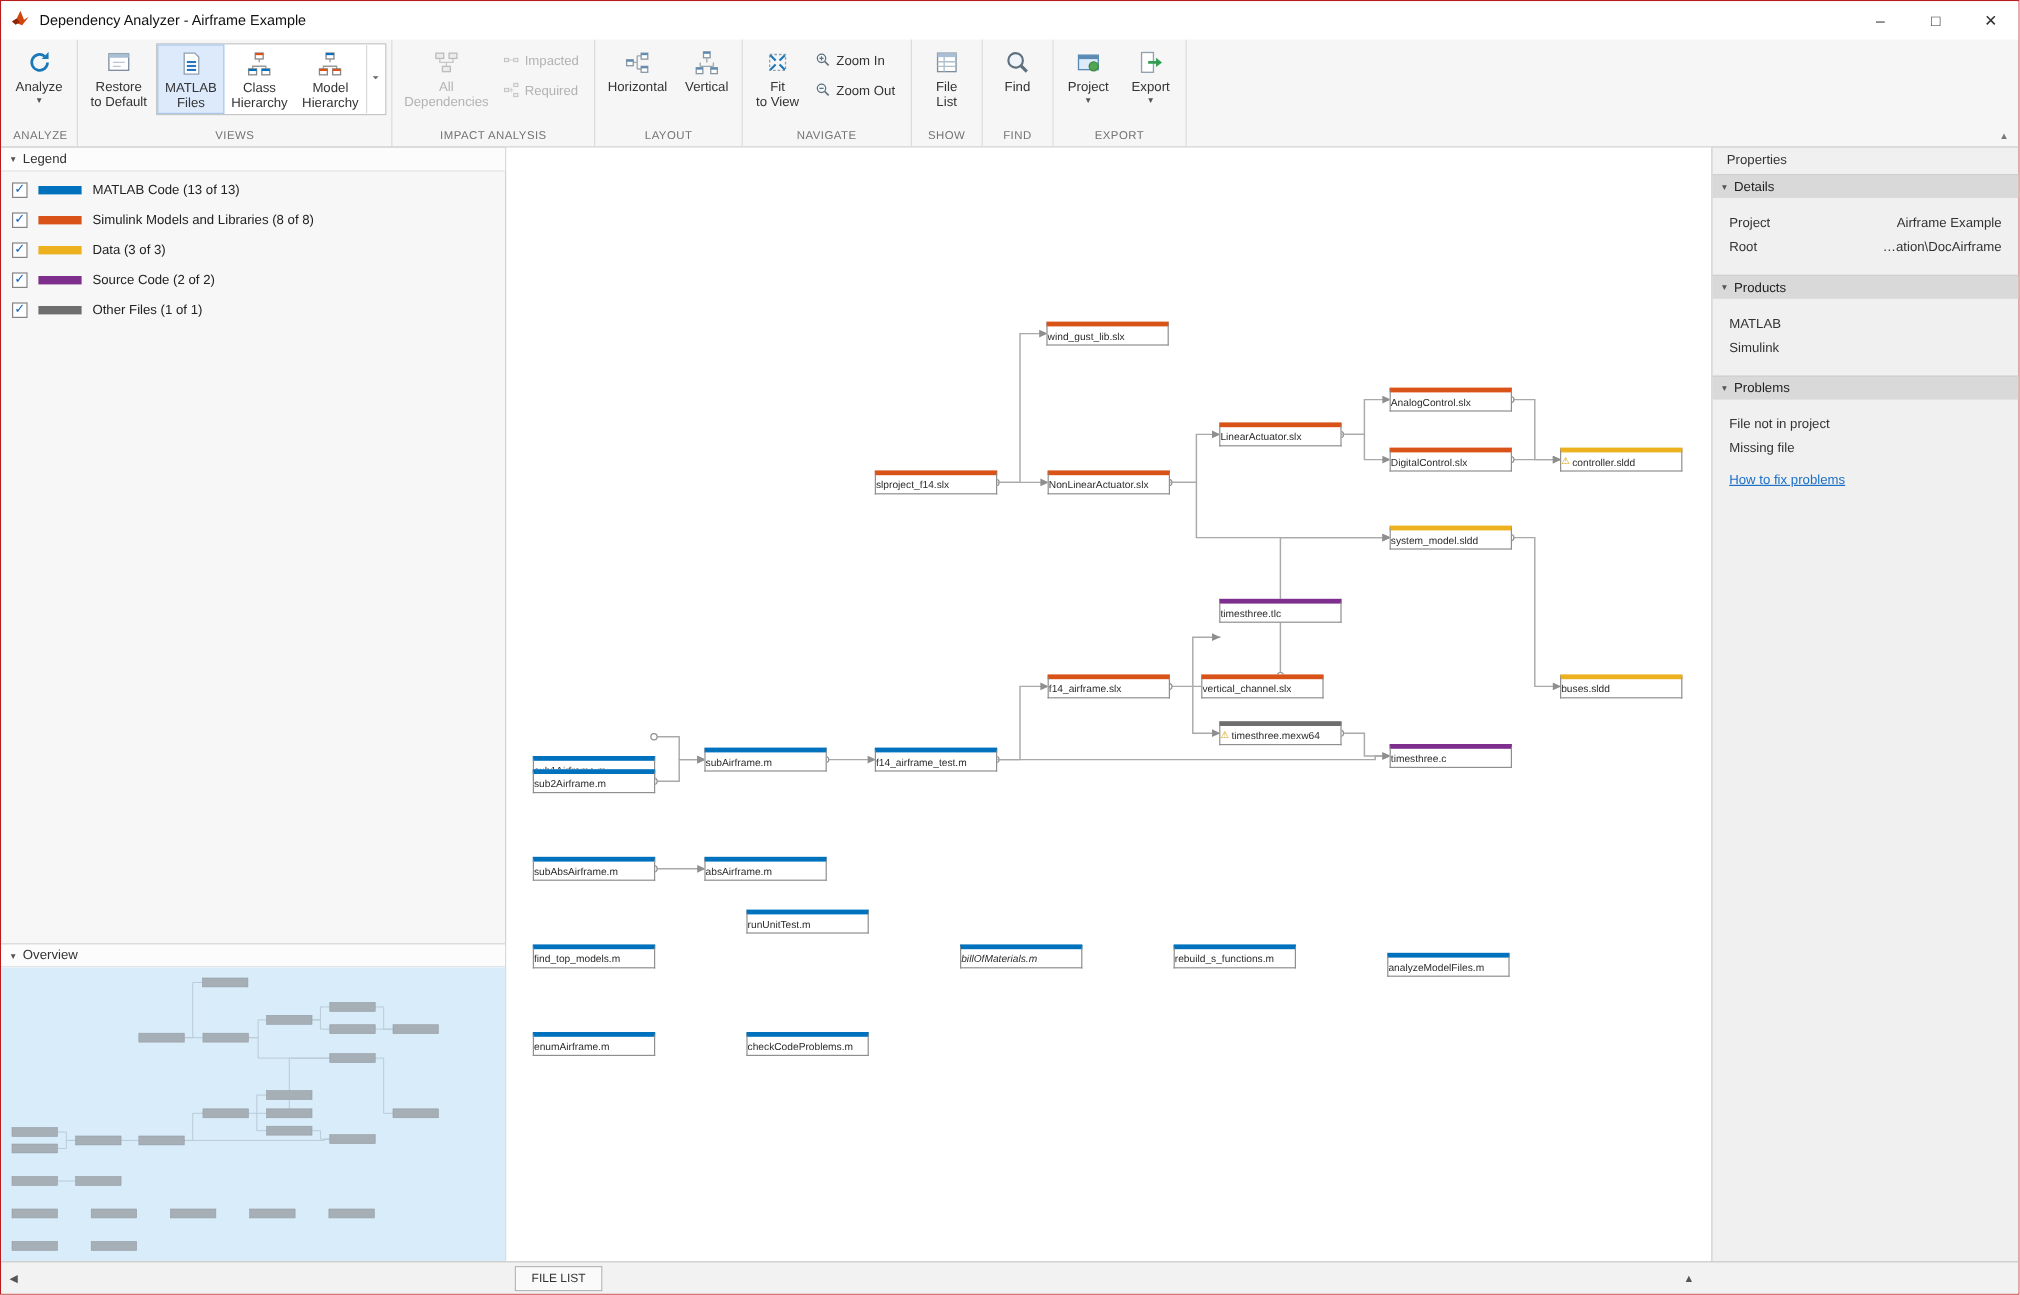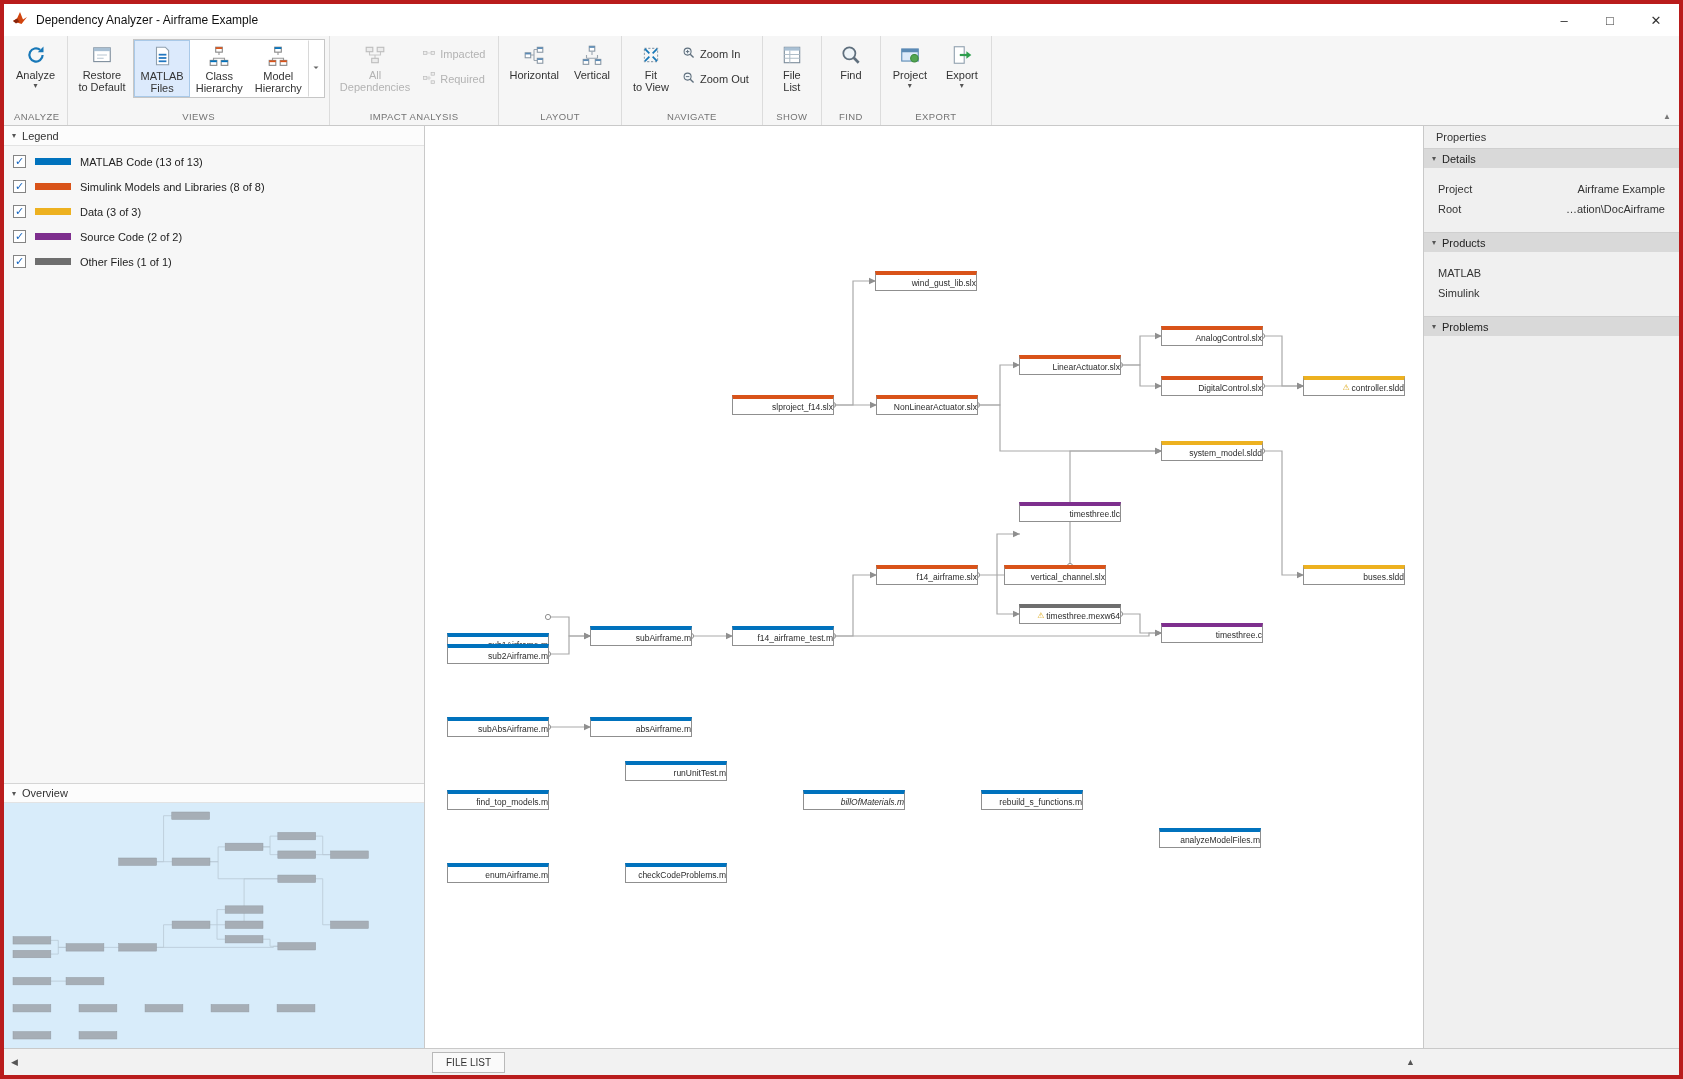--- a/index.html
+++ b/index.html
@@ -1,17 +1,17 @@
 <!DOCTYPE html>
 <html style="--tab-bar: #0a4e8d; --edge: #a9a9a9; --minimap-bg: #d8ecfa; --link: #1a70c7; --warning: #dba511;"><head>
 <meta charset="utf-8">
 <style>
   * { margin:0; padding:0; box-sizing:border-box; }
   html,body { width:1683px; height:1079px; overflow:hidden; font-family:"Liberation Sans",sans-serif; background:#fff; }
-  .window { position:relative; width:1683px; height:1079px; border:4px solid #b91c1c; display:flex; flex-direction:column; background:#fff; }
+  .window { position:relative; width:1683px; height:1079px; border:1px solid #b91c1c; display:flex; flex-direction:column; background:#fff; }
 
   
   .titlebar { height:32px; display:flex; align-items:center; padding-left:8px; gap:8px; background:#fff; flex:0 0 auto; }
   .titlebar .title { font-size:12px; color:#111; }
   .win-controls { margin-left:auto; display:flex; height:100%; }
   .win-btn { width:46px; display:flex; align-items:center; justify-content:center; font-size:13px; color:#333; cursor:pointer; }
 
   
   .tabbar { height:29px; background:var(--tab-bar,#0a4e8d); display:flex; align-items:flex-end; padding-left:8px; position:relative; flex:0 0 auto; }
   .tab { height:25px; padding:0 20px; background:#f6f6f6; display:flex; align-items:center; font-size:11px; letter-spacing:.5px; color:#222; cursor:pointer; }
@@ -44,21 +44,21 @@
   .tri { font-size:8px; color:#555; }
   .legend-body { padding-top:3px; flex:0 0 auto; }
   .legend-row { height:25px; display:flex; align-items:center; gap:9px; padding-left:9px; font-size:11px; color:#222; }
   .cb { width:13px; height:13px; background:#fff; border:1px solid #848484; color:#1565c0; font-size:11px; line-height:11px; text-align:center; cursor:pointer; }
   .swatch { width:36px; height:7px; flex:0 0 36px; }
   .left-spacer { flex:1; }
   .minimap { height:245px; flex:0 0 245px; background:#fff; cursor:pointer; }
 
   .canvas { flex:1; position:relative; background:#fff; overflow:hidden; }
   .canvas svg.edges { position:absolute; left:0; top:0; }
-  .gnode { position:absolute; width:102px; height:20px; background:#fff; border:1px solid #8f8f8f; border-top:4px solid #888; display:flex; align-items:center; justify-content:flex-end; gap:2px; font-size:8.5px; color:#2b2b2b; white-space:nowrap; overflow:hidden; cursor:pointer; }
+  .gnode { position:absolute; width:102px; height:20px; background:#fff; border:1px solid #8f8f8f; border-top:4px solid #888; display:flex; align-items:center; justify-content:flex-start; gap:2px; font-size:8.5px; color:#2b2b2b; white-space:nowrap; overflow:hidden; cursor:pointer; }
   .gnode .warn { color:var(--warning,#dba511); font-size:8px; line-height:8px; }
 
   .right-panel { width:256px; flex:0 0 256px; border-left:1px solid #c9c9c9; background:#f0f0f0; display:flex; flex-direction:column; }
   .props-title { height:22px; display:flex; align-items:center; padding:0 12px; font-size:11px; color:#333; flex:0 0 auto; }
   .prop-header { height:20px; background:#d9d9d9; display:flex; align-items:center; gap:6px; padding:0 8px; font-size:11px; color:#222; border-top:1px solid #cfcfcf; cursor:pointer; }
   .prop-body { padding:11px 0 13px; }
   .kv-row { display:flex; justify-content:space-between; padding:4px 14px; font-size:11px; color:#333; }
   .kv-val { text-align:right; }
   .list-row { padding:4px 14px; font-size:11px; color:#333; }
   .prop-link { padding:10px 14px 2px; font-size:11px; color:var(--link,#1a70c7); text-decoration:underline; cursor:pointer; }
@@ -558,21 +558,21 @@
         </div>
         <div class="gnode" style="left: 200px; top: 635px; border-top-color: rgb(0, 114, 189);">
           <span class="gnode-label">runUnitTest.m</span>
         </div>
         <div class="gnode" style="left: 378px; top: 664px; border-top-color: rgb(0, 114, 189); font-style: italic;">
           <span class="gnode-label">billOfMaterials.m</span>
         </div>
         <div class="gnode" style="left: 556px; top: 664px; border-top-color: rgb(0, 114, 189);">
           <span class="gnode-label">rebuild_s_functions.m</span>
         </div>
-        <div class="gnode" style="left: 734px; top: 702px; border-top-color: rgb(0, 114, 189);">
+        <div class="gnode" style="left: 734px; top: 671px; border-top-color: rgb(0, 114, 189);">
           <span class="gnode-label">analyzeModelFiles.m</span>
         </div>
         <div class="gnode" style="left: 22px; top: 737px; border-top-color: rgb(0, 114, 189);">
           <span class="gnode-label">enumAirframe.m</span>
         </div>
         <div class="gnode" style="left: 200px; top: 737px; border-top-color: rgb(0, 114, 189);">
           <span class="gnode-label">checkCodeProblems.m</span>
         </div>
       </div>
 
@@ -598,20 +598,25 @@
             <span>Products</span>
           </div>
           <div class="prop-body">
             <div class="list-row">MATLAB</div>
             <div class="list-row">Simulink</div>
           </div>
           <div class="prop-header">
             <span class="tri">▾</span>
             <span>Problems</span>
           </div>
+          <div class="prop-body">
+            <div class="list-row">File not in project</div>
+            <div class="list-row">Missing file</div>
+            <div class="prop-link">How to fix problems</div>
+          </div>
         </div>
     </div>
 
   </div>
 
   <div class="bottombar">
     <span class="bb-left">◀</span>
     <div class="file-tab">FILE LIST</div>
     <span class="bb-right">▲</span>
   </div>

